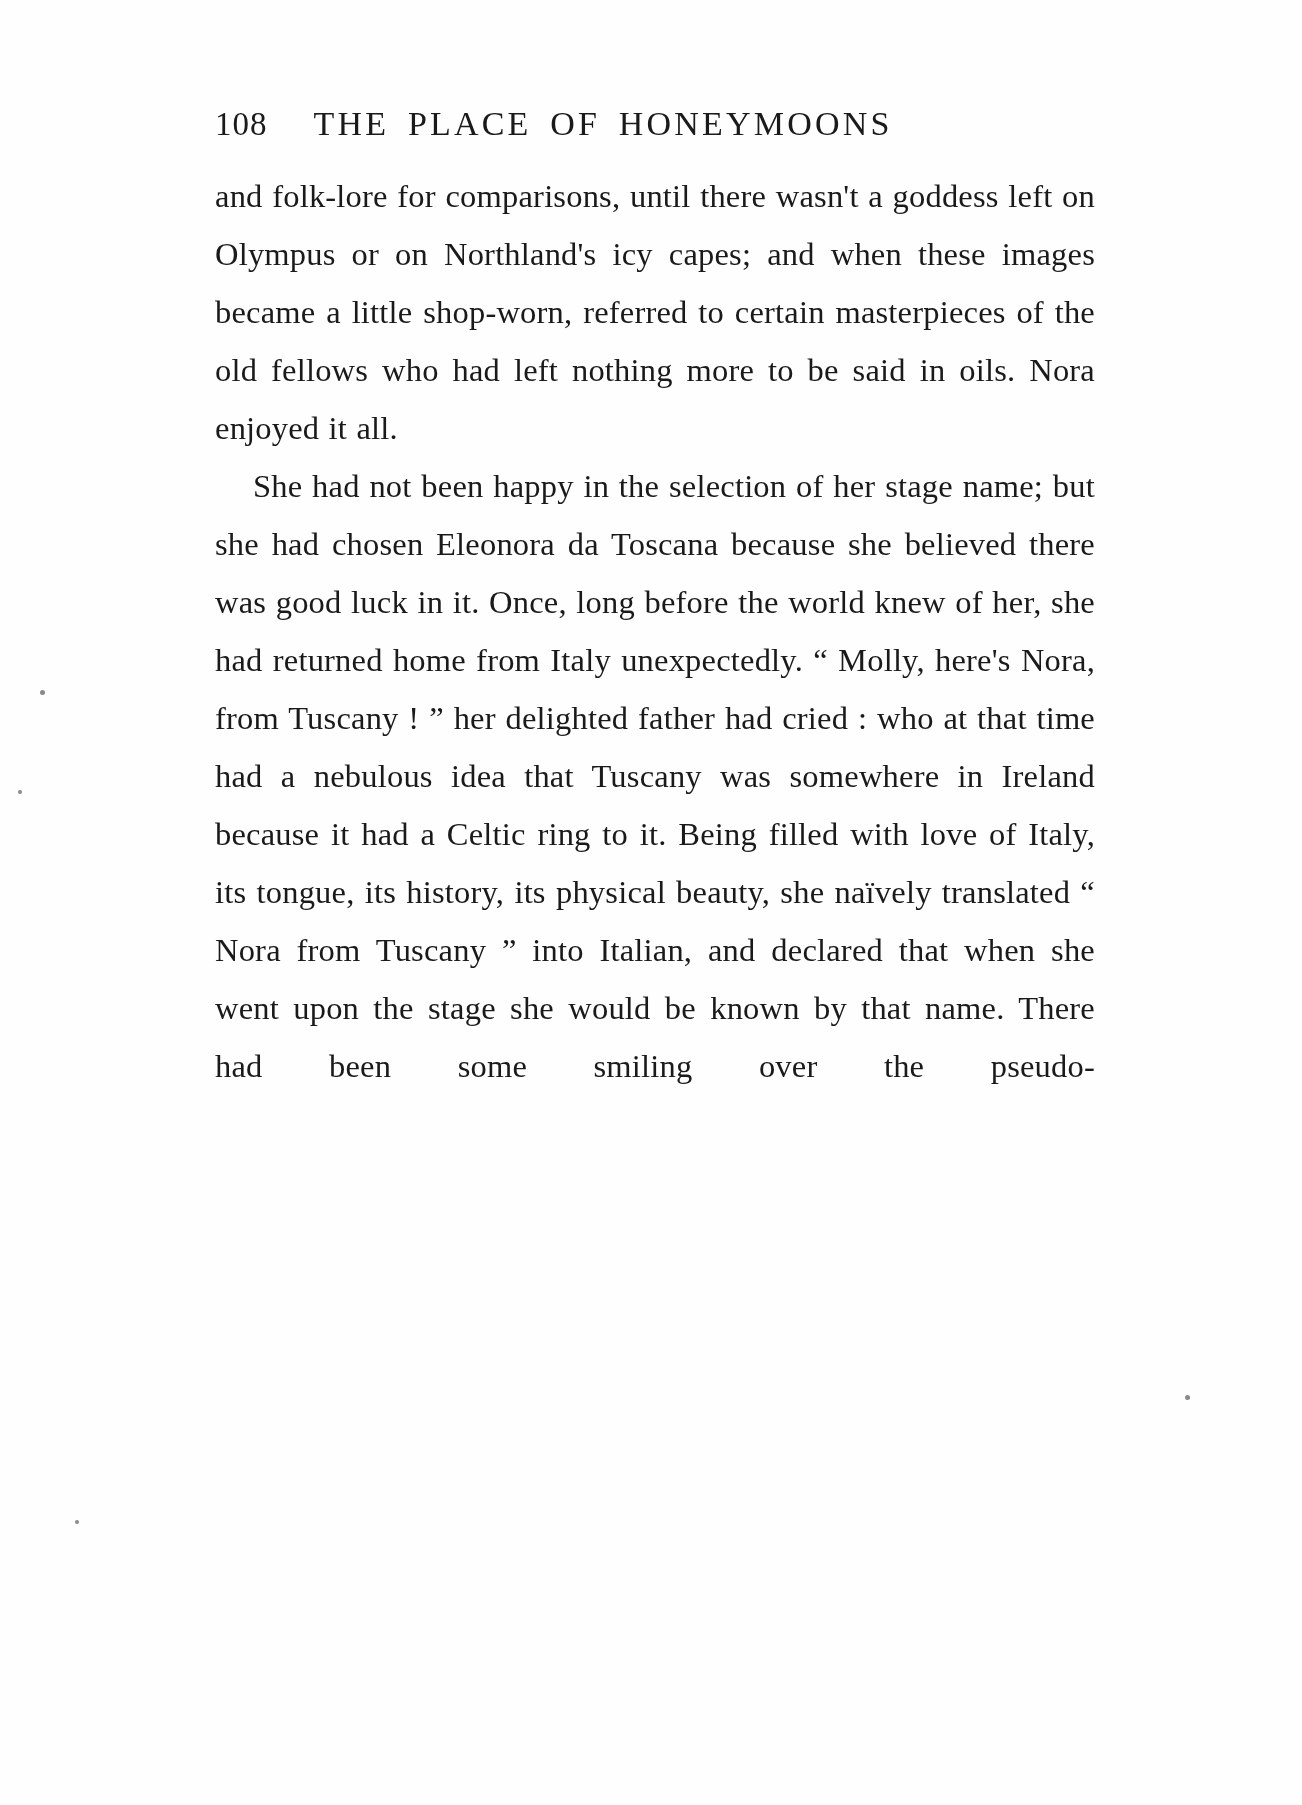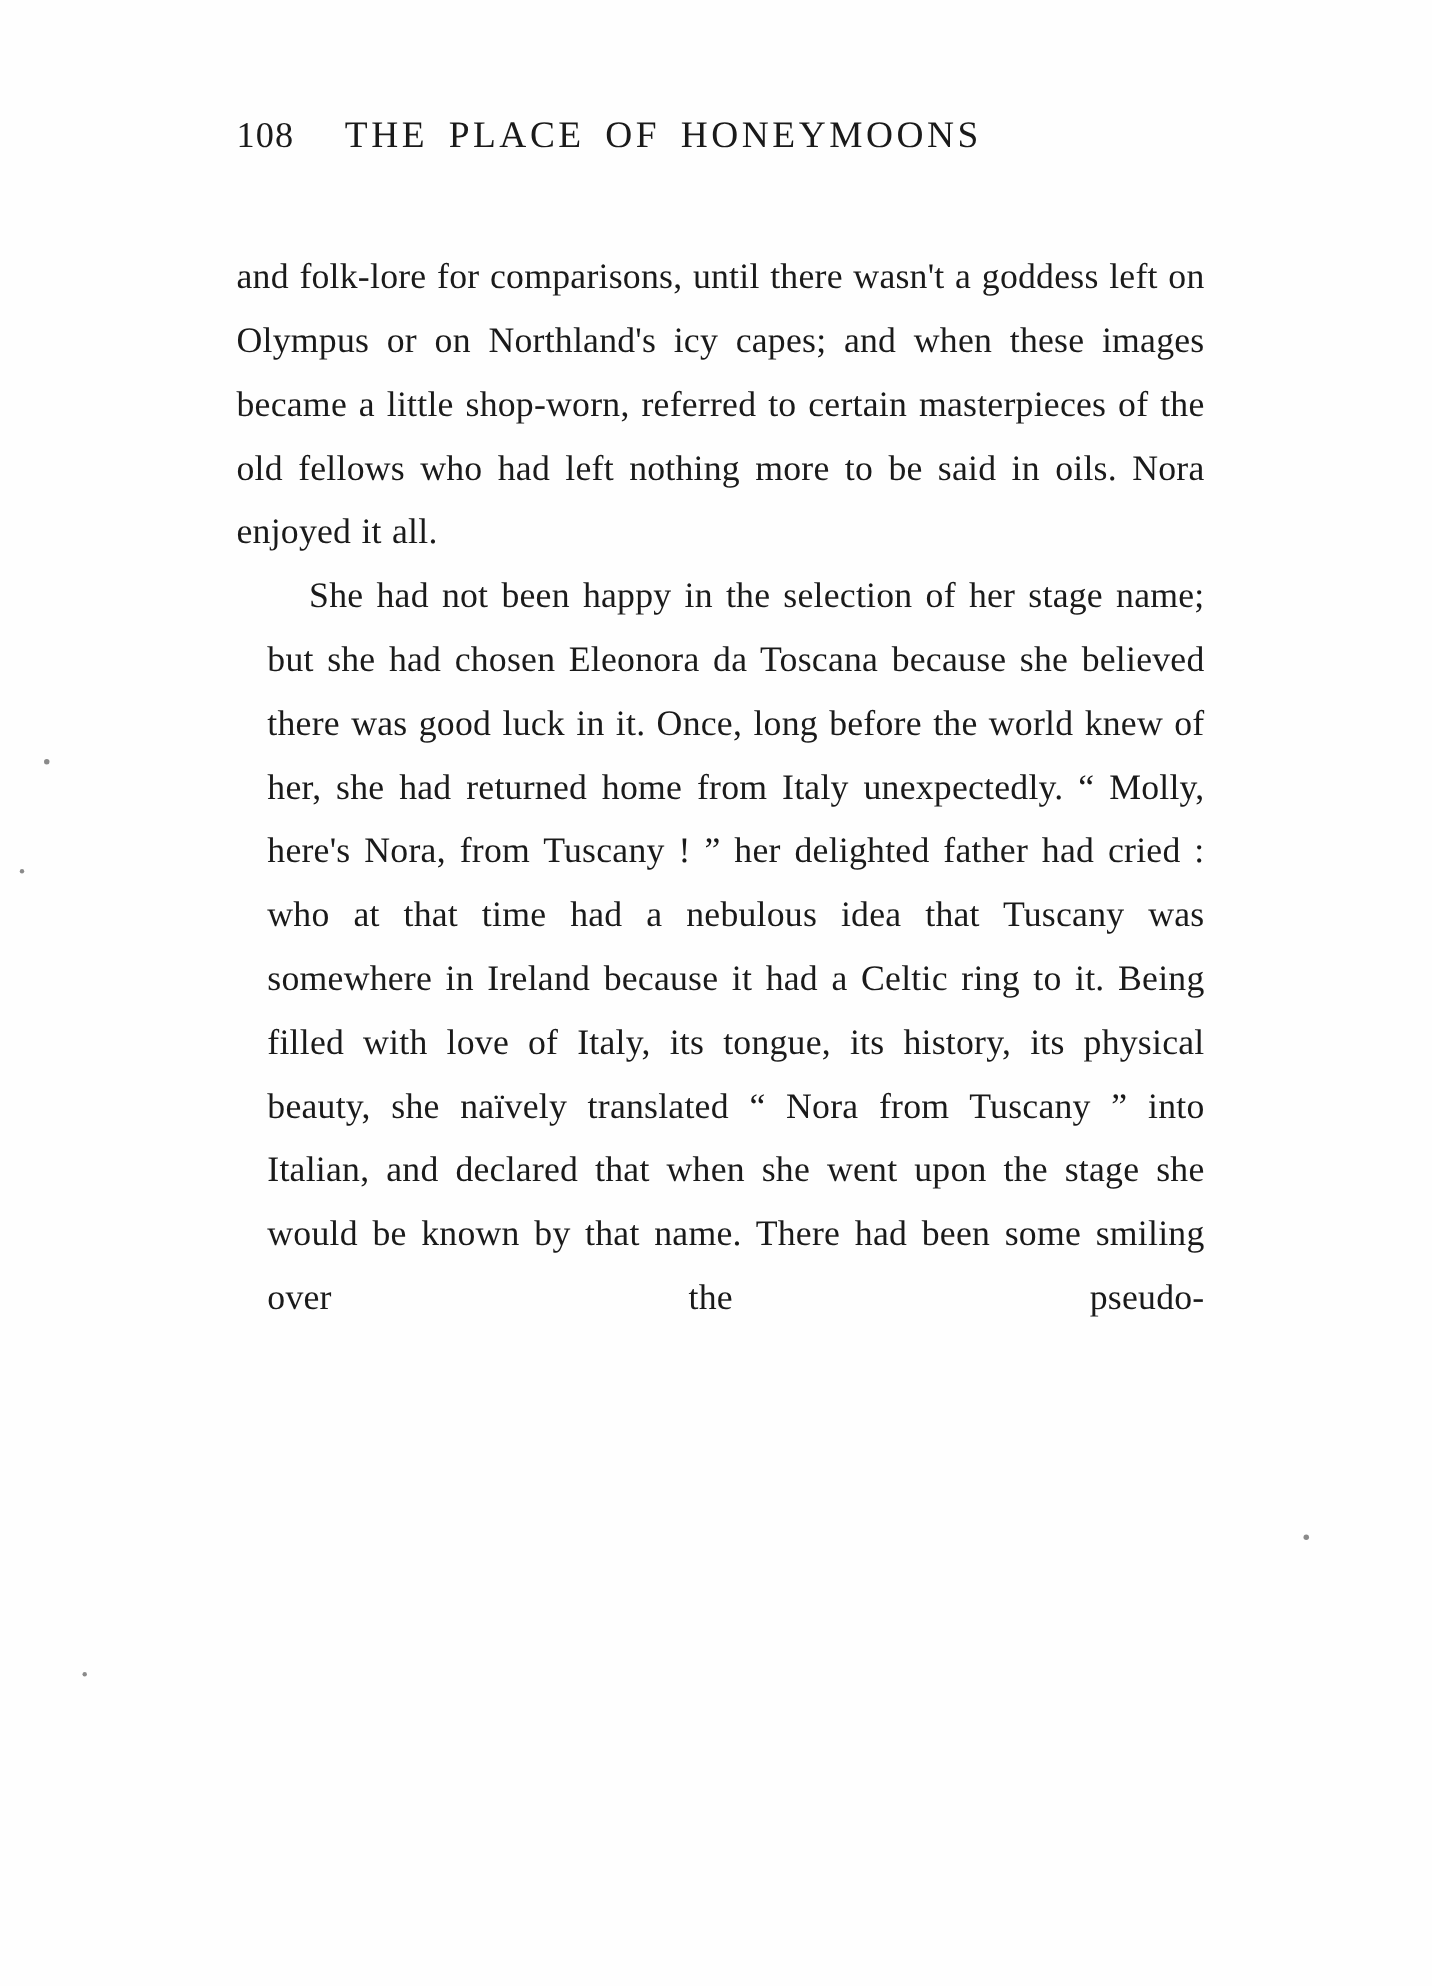--- a/index.html
+++ b/index.html
@@ -24,21 +24,21 @@
   }
   .content {
     position: absolute;
     left: 215px;
     top: 105px;
     width: 880px;
   }
   .running-head {
     display: flex;
     align-items: baseline;
-    margin-bottom: 80px;
+    margin-bottom: 24px;
     letter-spacing: 0.5px;
   }
   .folio {
     font-size: 33px;
     letter-spacing: 1px;
     margin-right: 46px;
     font-family: "Liberation Serif", "DejaVu Serif", serif;
   }
   .head-title {
     font-size: 34px;
@@ -59,21 +59,20 @@
   }
   p.body-text.indent {
     text-indent: 38px;
   }
   p.body-text + p.body-text {
     margin-top: 0px;
   }
   
   p.body-text.clipped {
     text-align-last: justify;
-    margin-left: 28px;
   }
   .speck {
     position: absolute;
     background: #2a2a2a;
     border-radius: 50%;
     opacity: 0.55;
   }
 </style>
 </head>
 <body>

